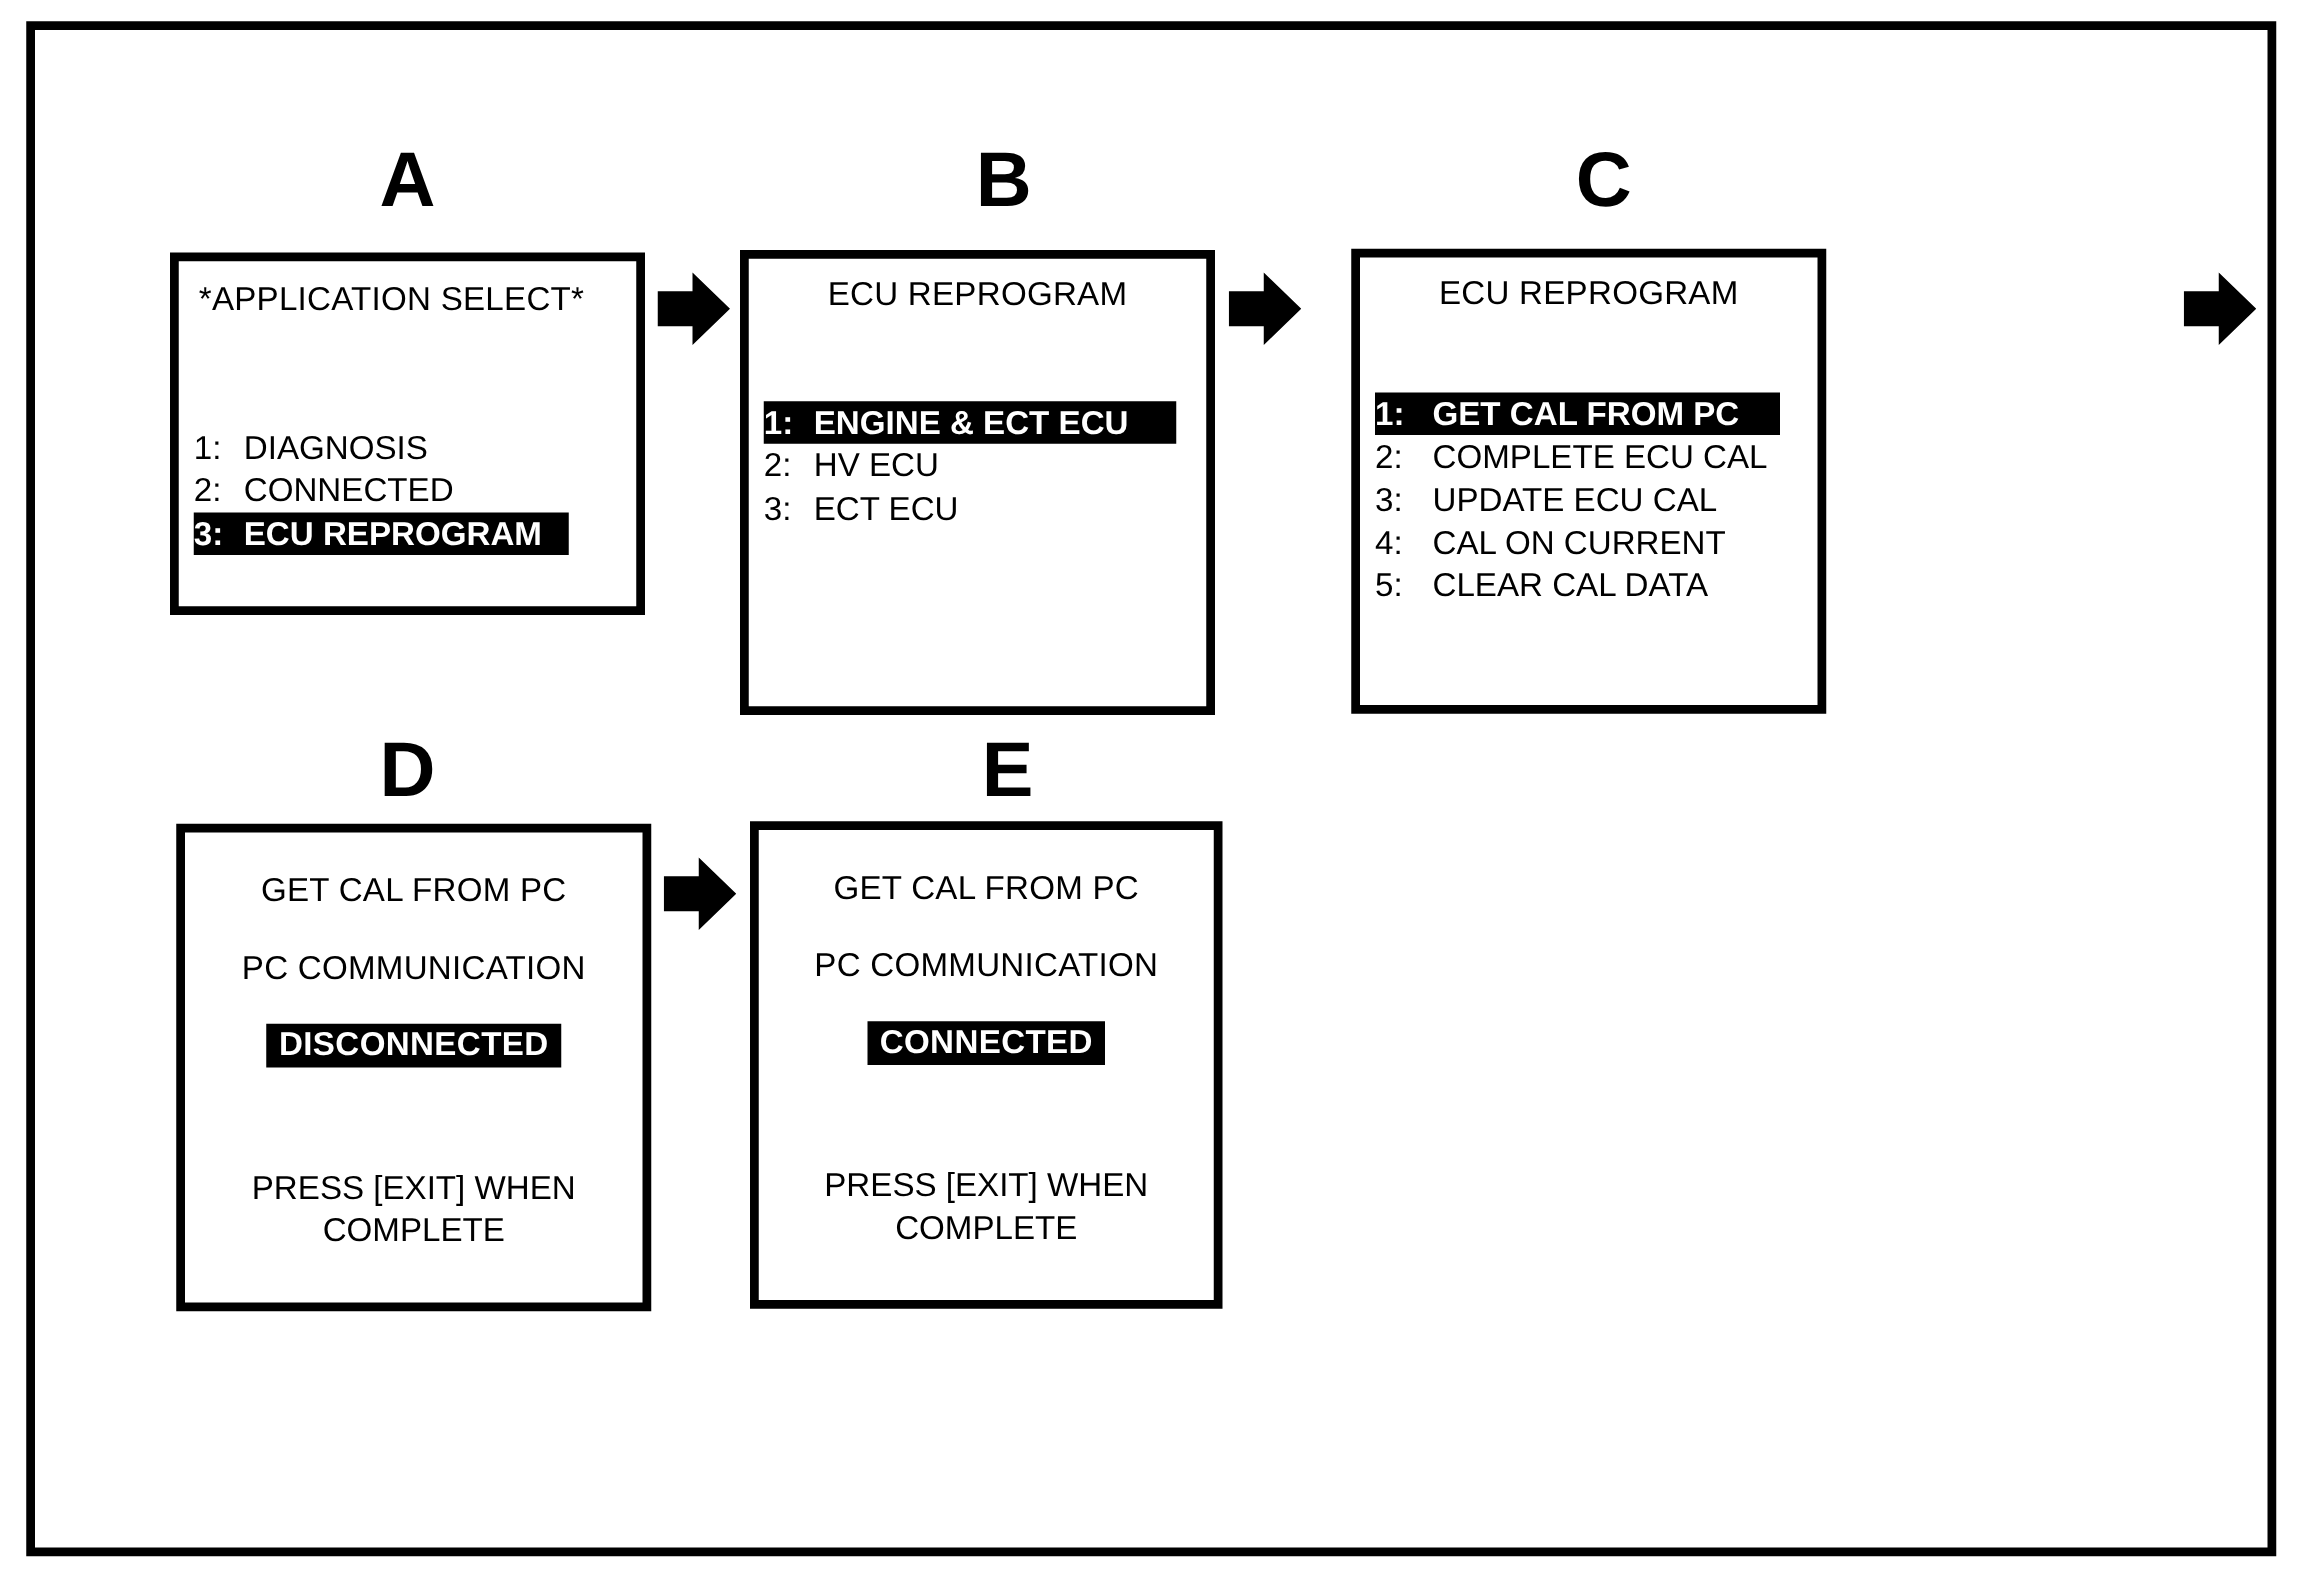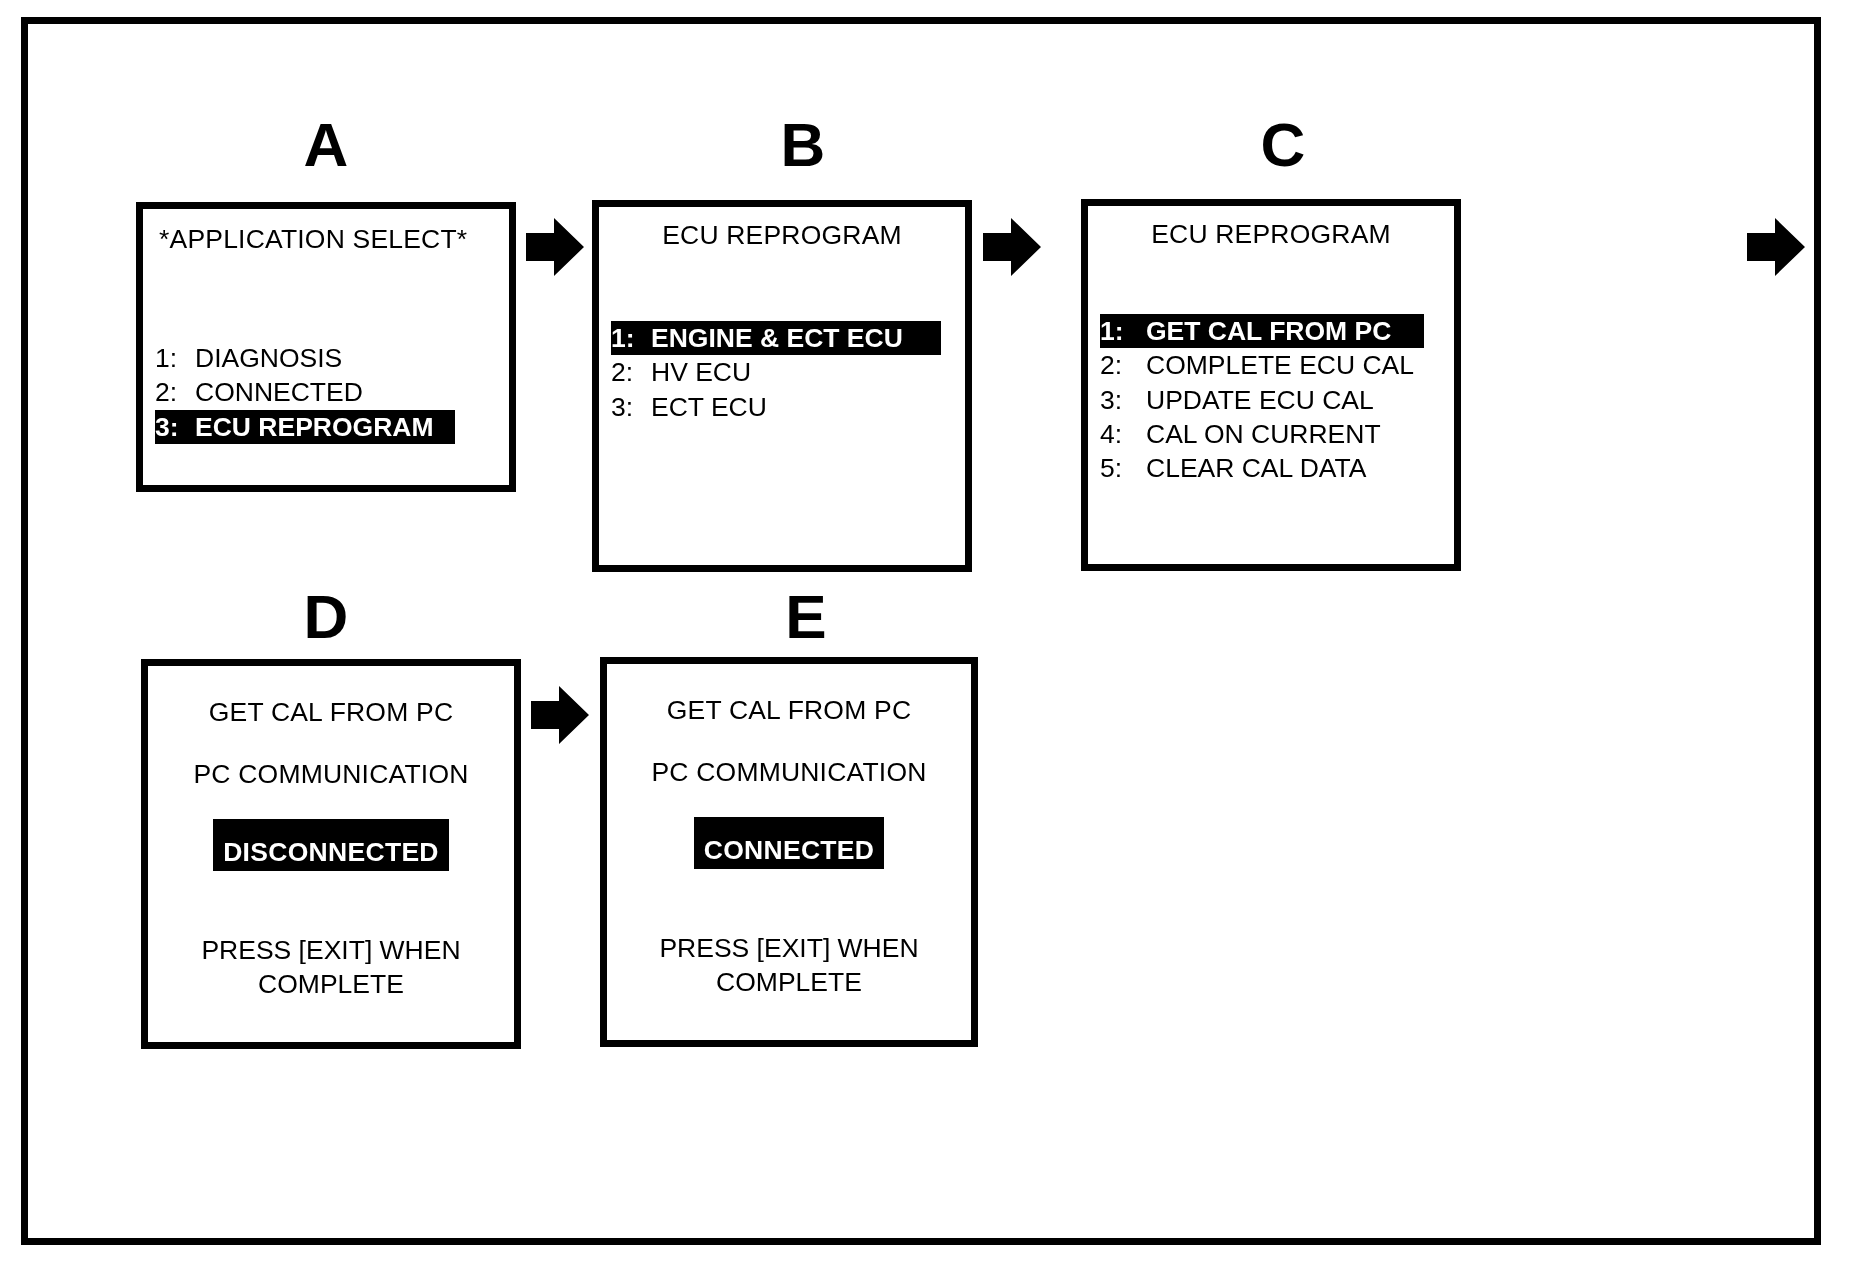--- a/index.html
+++ b/index.html
@@ -94,21 +94,21 @@
     left: 0;
     right: 0;
     text-align: center;
     white-space: nowrap;
   }
   .status-badge {
     display: inline-block;
     background: #000000;
     color: #ffffff;
     font-weight: 700;
-    padding: 18px 10px 3px 10px;
+    padding: 1px 10px 3px 10px;
     letter-spacing: 0.3px;
   }
 
   .footer-msg {
     position: absolute;
     left: 0;
     right: 0;
     text-align: center;
     white-space: nowrap;
     line-height: 1.27;

